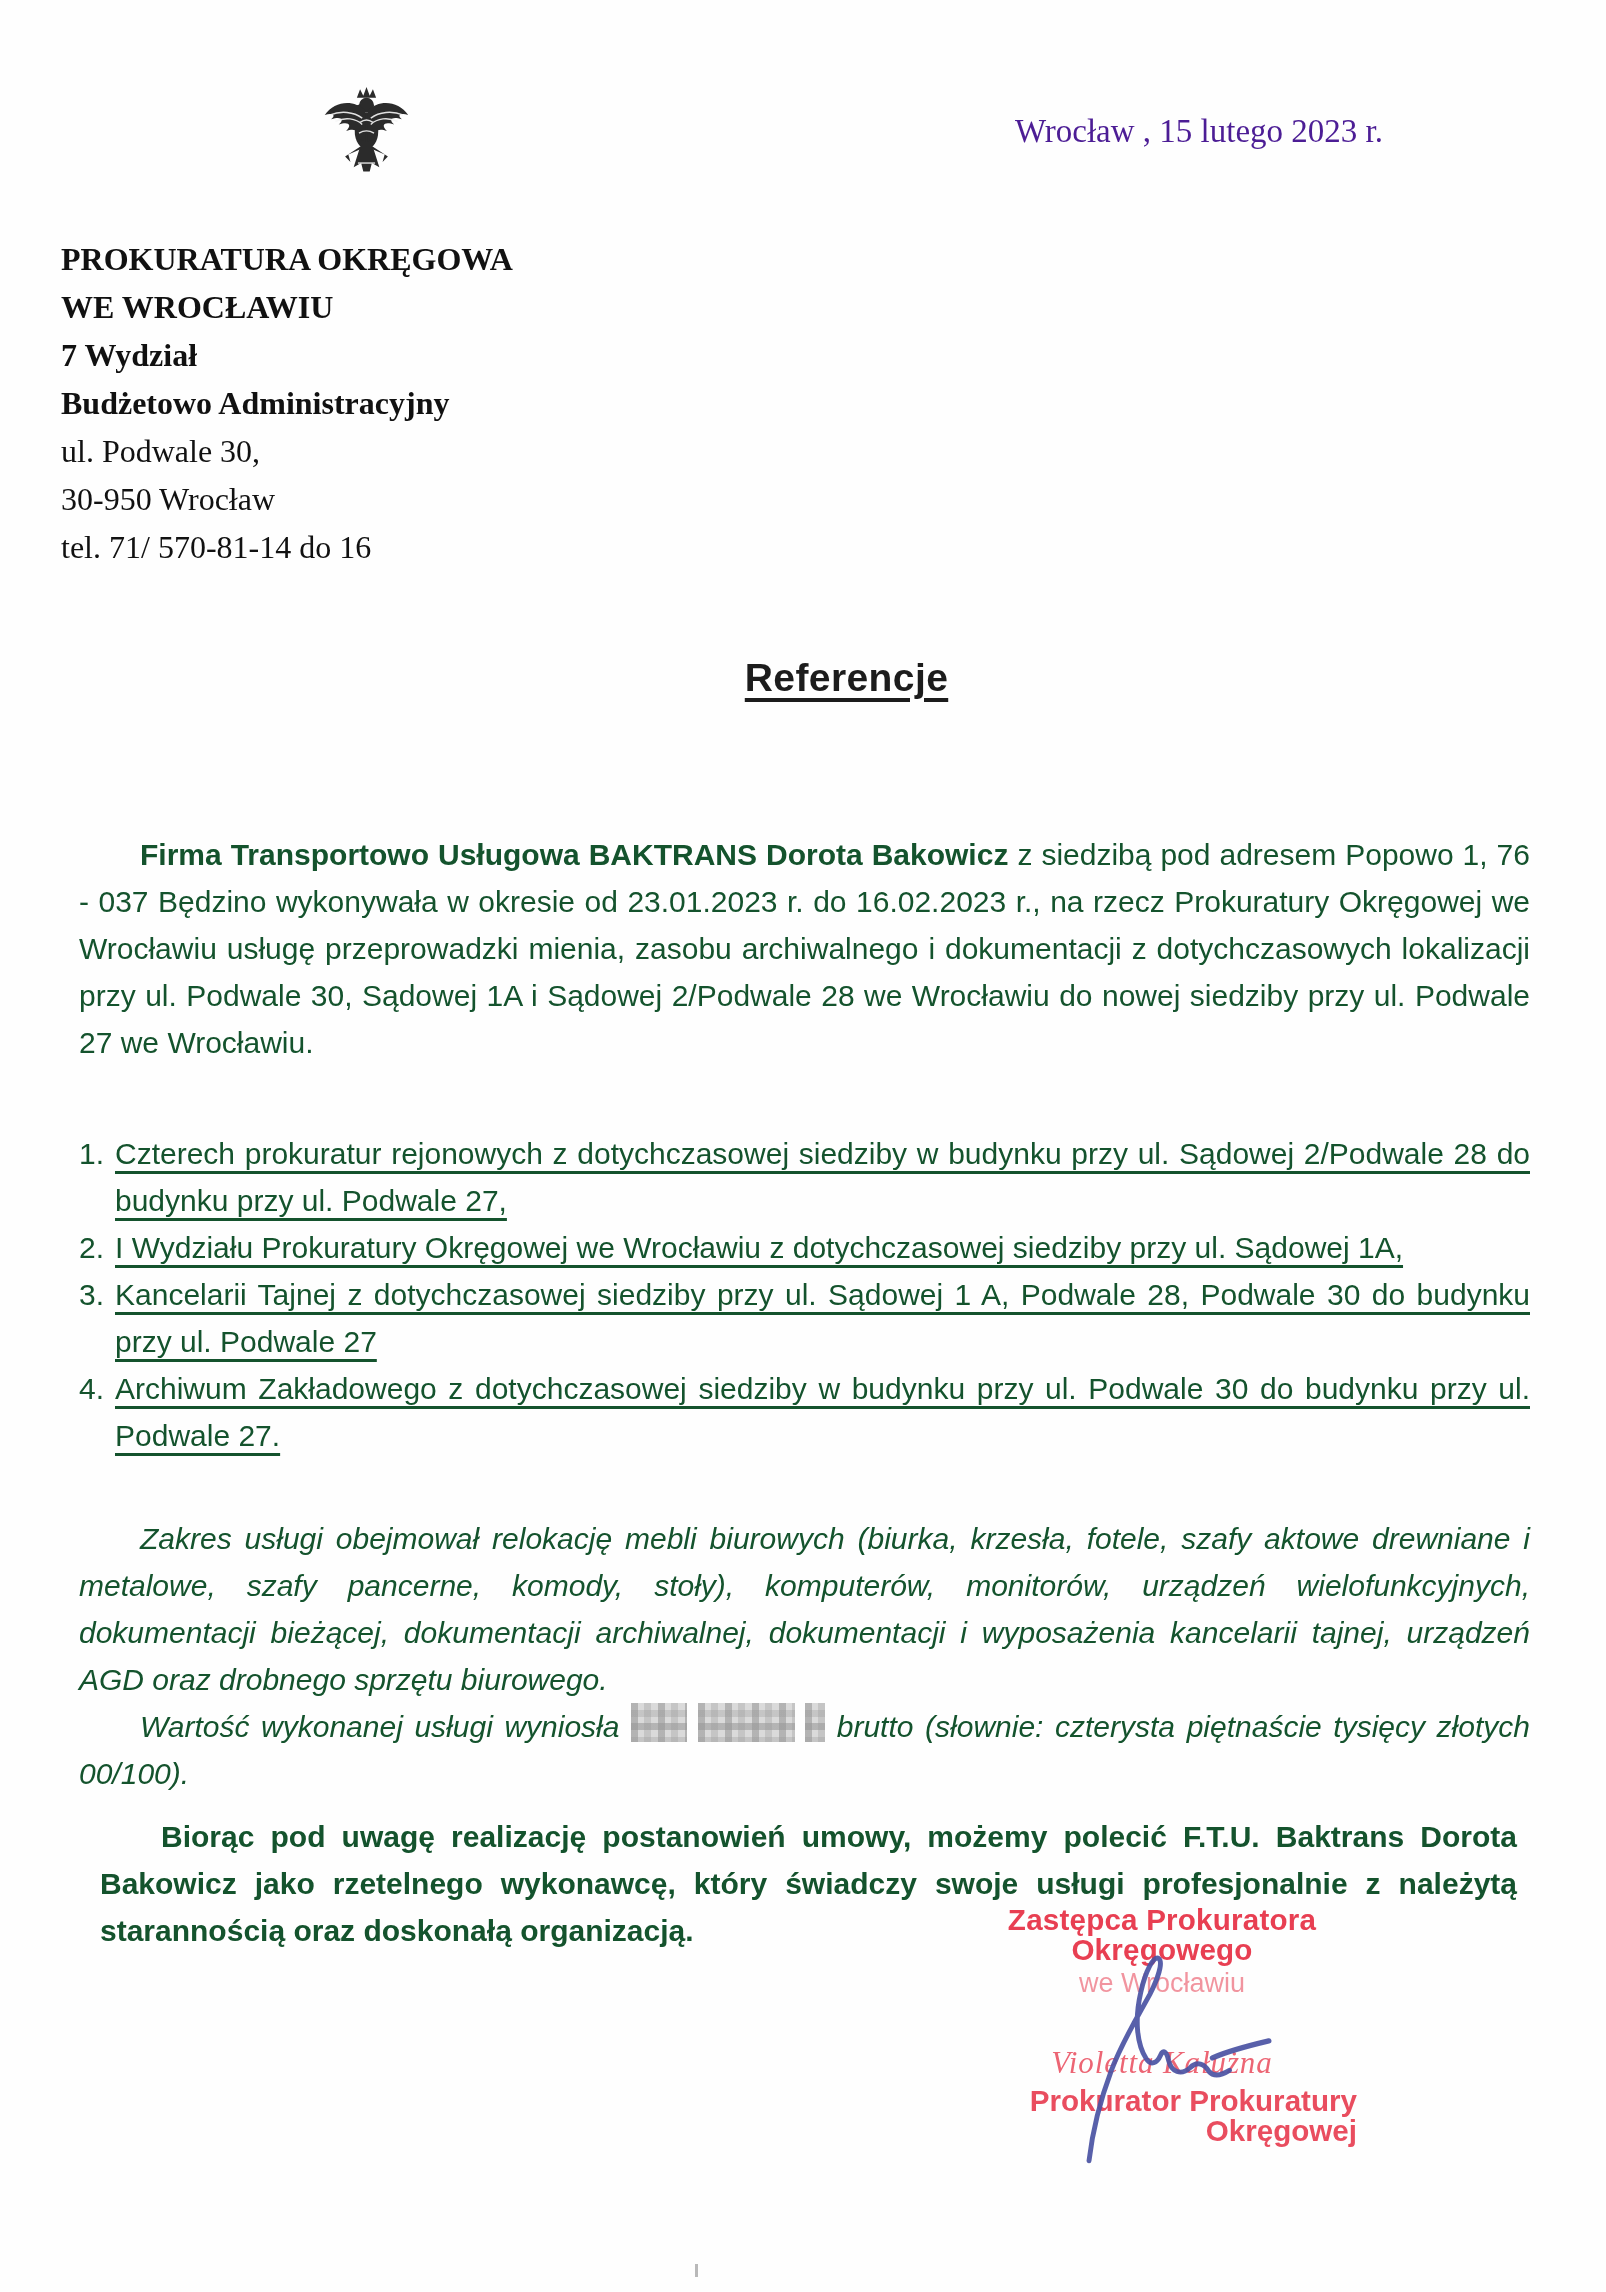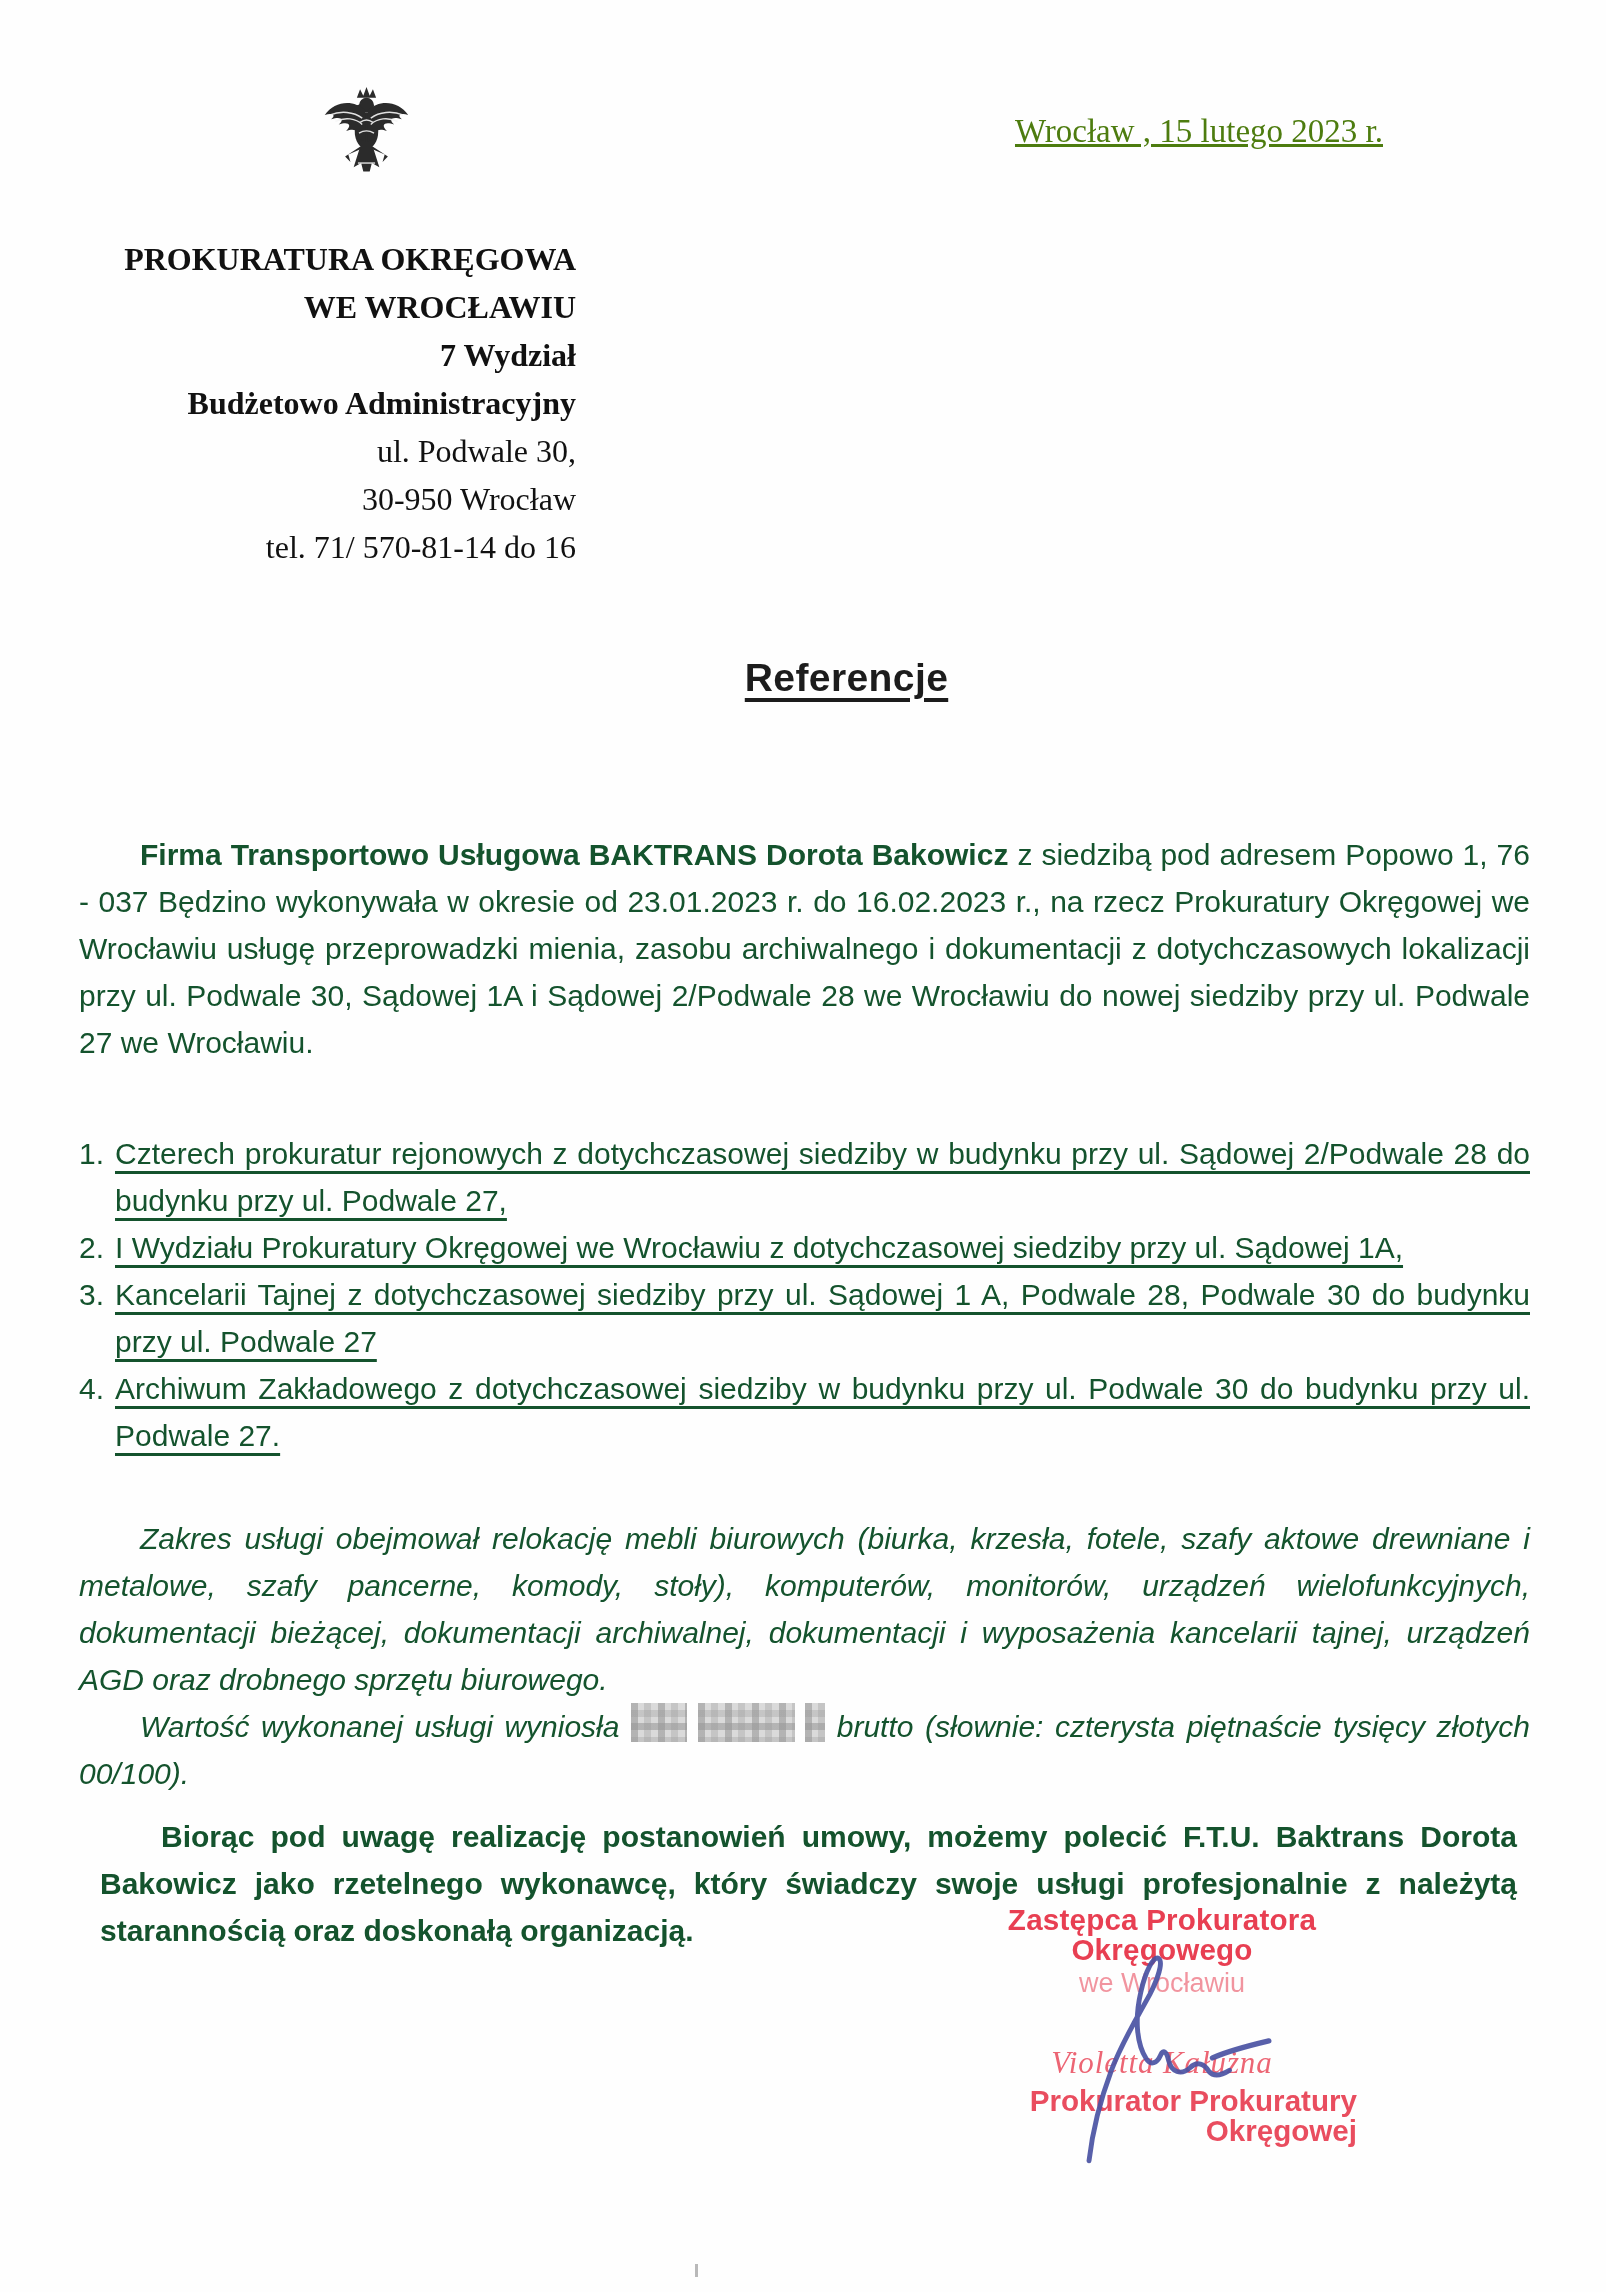--- a/index.html
+++ b/index.html
@@ -11,25 +11,25 @@
     background:#fefefe;
     overflow:hidden;
     color:#1c1c1c;
     font-family:"Liberation Sans", sans-serif;
   }
   
   .emblem{position:absolute;left:313px;top:86px;width:107px;height:107px;}
   .date-line{
     position:absolute;top:113px;right:224px;
     font-family:"Liberation Serif", serif;
-    font-size:33px;color:#4d7c0f;text-decoration:underline;
+    font-size:33px;color:#4c1d95;
   }
   .letterhead{
-    position:absolute;left:74px;top:235px;width:502px;
-    text-align:right;
+    position:absolute;left:61px;top:235px;width:502px;
+    text-align:left;
     font-family:"Liberation Serif", serif;
     font-size:32px;line-height:48px;color:#111;
   }
   .letterhead .b{font-weight:bold;}
   
   .doc-title{
     position:absolute;left:0;top:656px;width:1693px;
     text-align:center;
     font-size:39px;font-weight:bold;letter-spacing:0.4px;
     text-decoration:underline;

